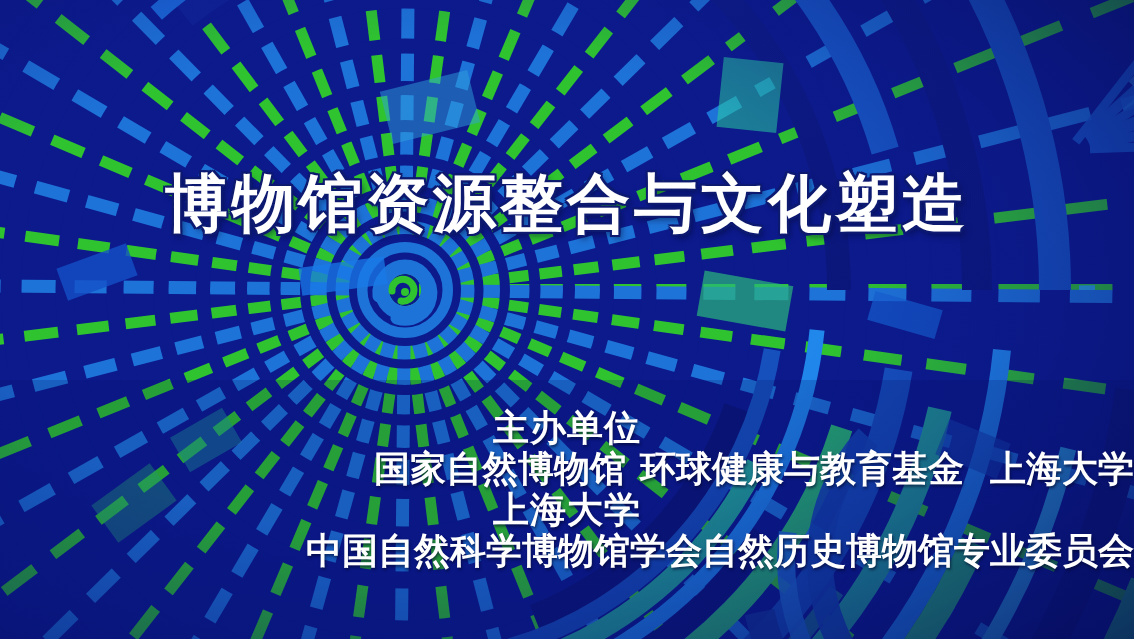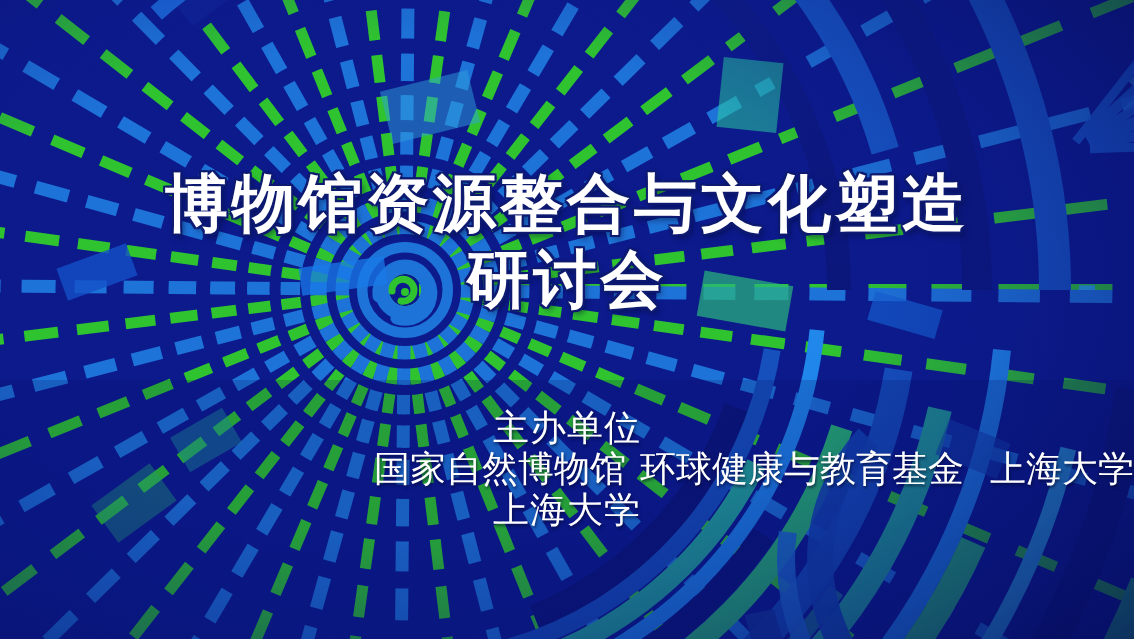--- a/index.html
+++ b/index.html
@@ -53,20 +53,21 @@
        2px -2px 0 #0d1a70,
       -2px -2px 0 #0d1a70,
        3px  4px 6px rgba(4,10,50,0.55);
   }
   .org-block {
     position: absolute;
     left: 0;
     top: 408px;
     width: 1134px;
     text-align: center;
+    font-weight: bold;
   }
   .org-line {
     font-family: "Liberation Serif", "DejaVu Serif", serif;
     font-size: 36px;
     line-height: 41px;
     color: #ffffff;
     white-space: nowrap;
     text-shadow: 1px 2px 3px rgba(3,8,45,0.65);
   }
   .org-line.heading {
@@ -290,25 +291,27 @@
       <rect x="0" y="0" width="1134" height="639" fill="url(#gVignette)"></rect>
 
       <rect x="0" y="380" width="1134" height="259" fill="#071066" opacity="0.20"></rect>
     </g>
   </svg>
 
   <div class="text-layer">
 
     <div class="title-block">
       <div class="title-line">博物馆资源整合与文化塑造</div>
-      <div class="title-line">研讨会</div>
     </div>
 
     <div class="org-block">
       <div class="org-line heading">主办单位</div>
       <div class="org-line names">
         <span>国家自然博物馆</span><span class="sep-wide"></span><span>环球健康与教育基金</span><span class="sep-xwide"></span><span>上海大学</span>
       </div>
       <div class="org-line heading">上海大学</div>
+      <div class="org-line names">
+        <span>中国自然科学博物馆学会自然历史博物馆专业委员会</span>
+      </div>
     </div>
 
   </div>
 </div>
 
 </body></html>

